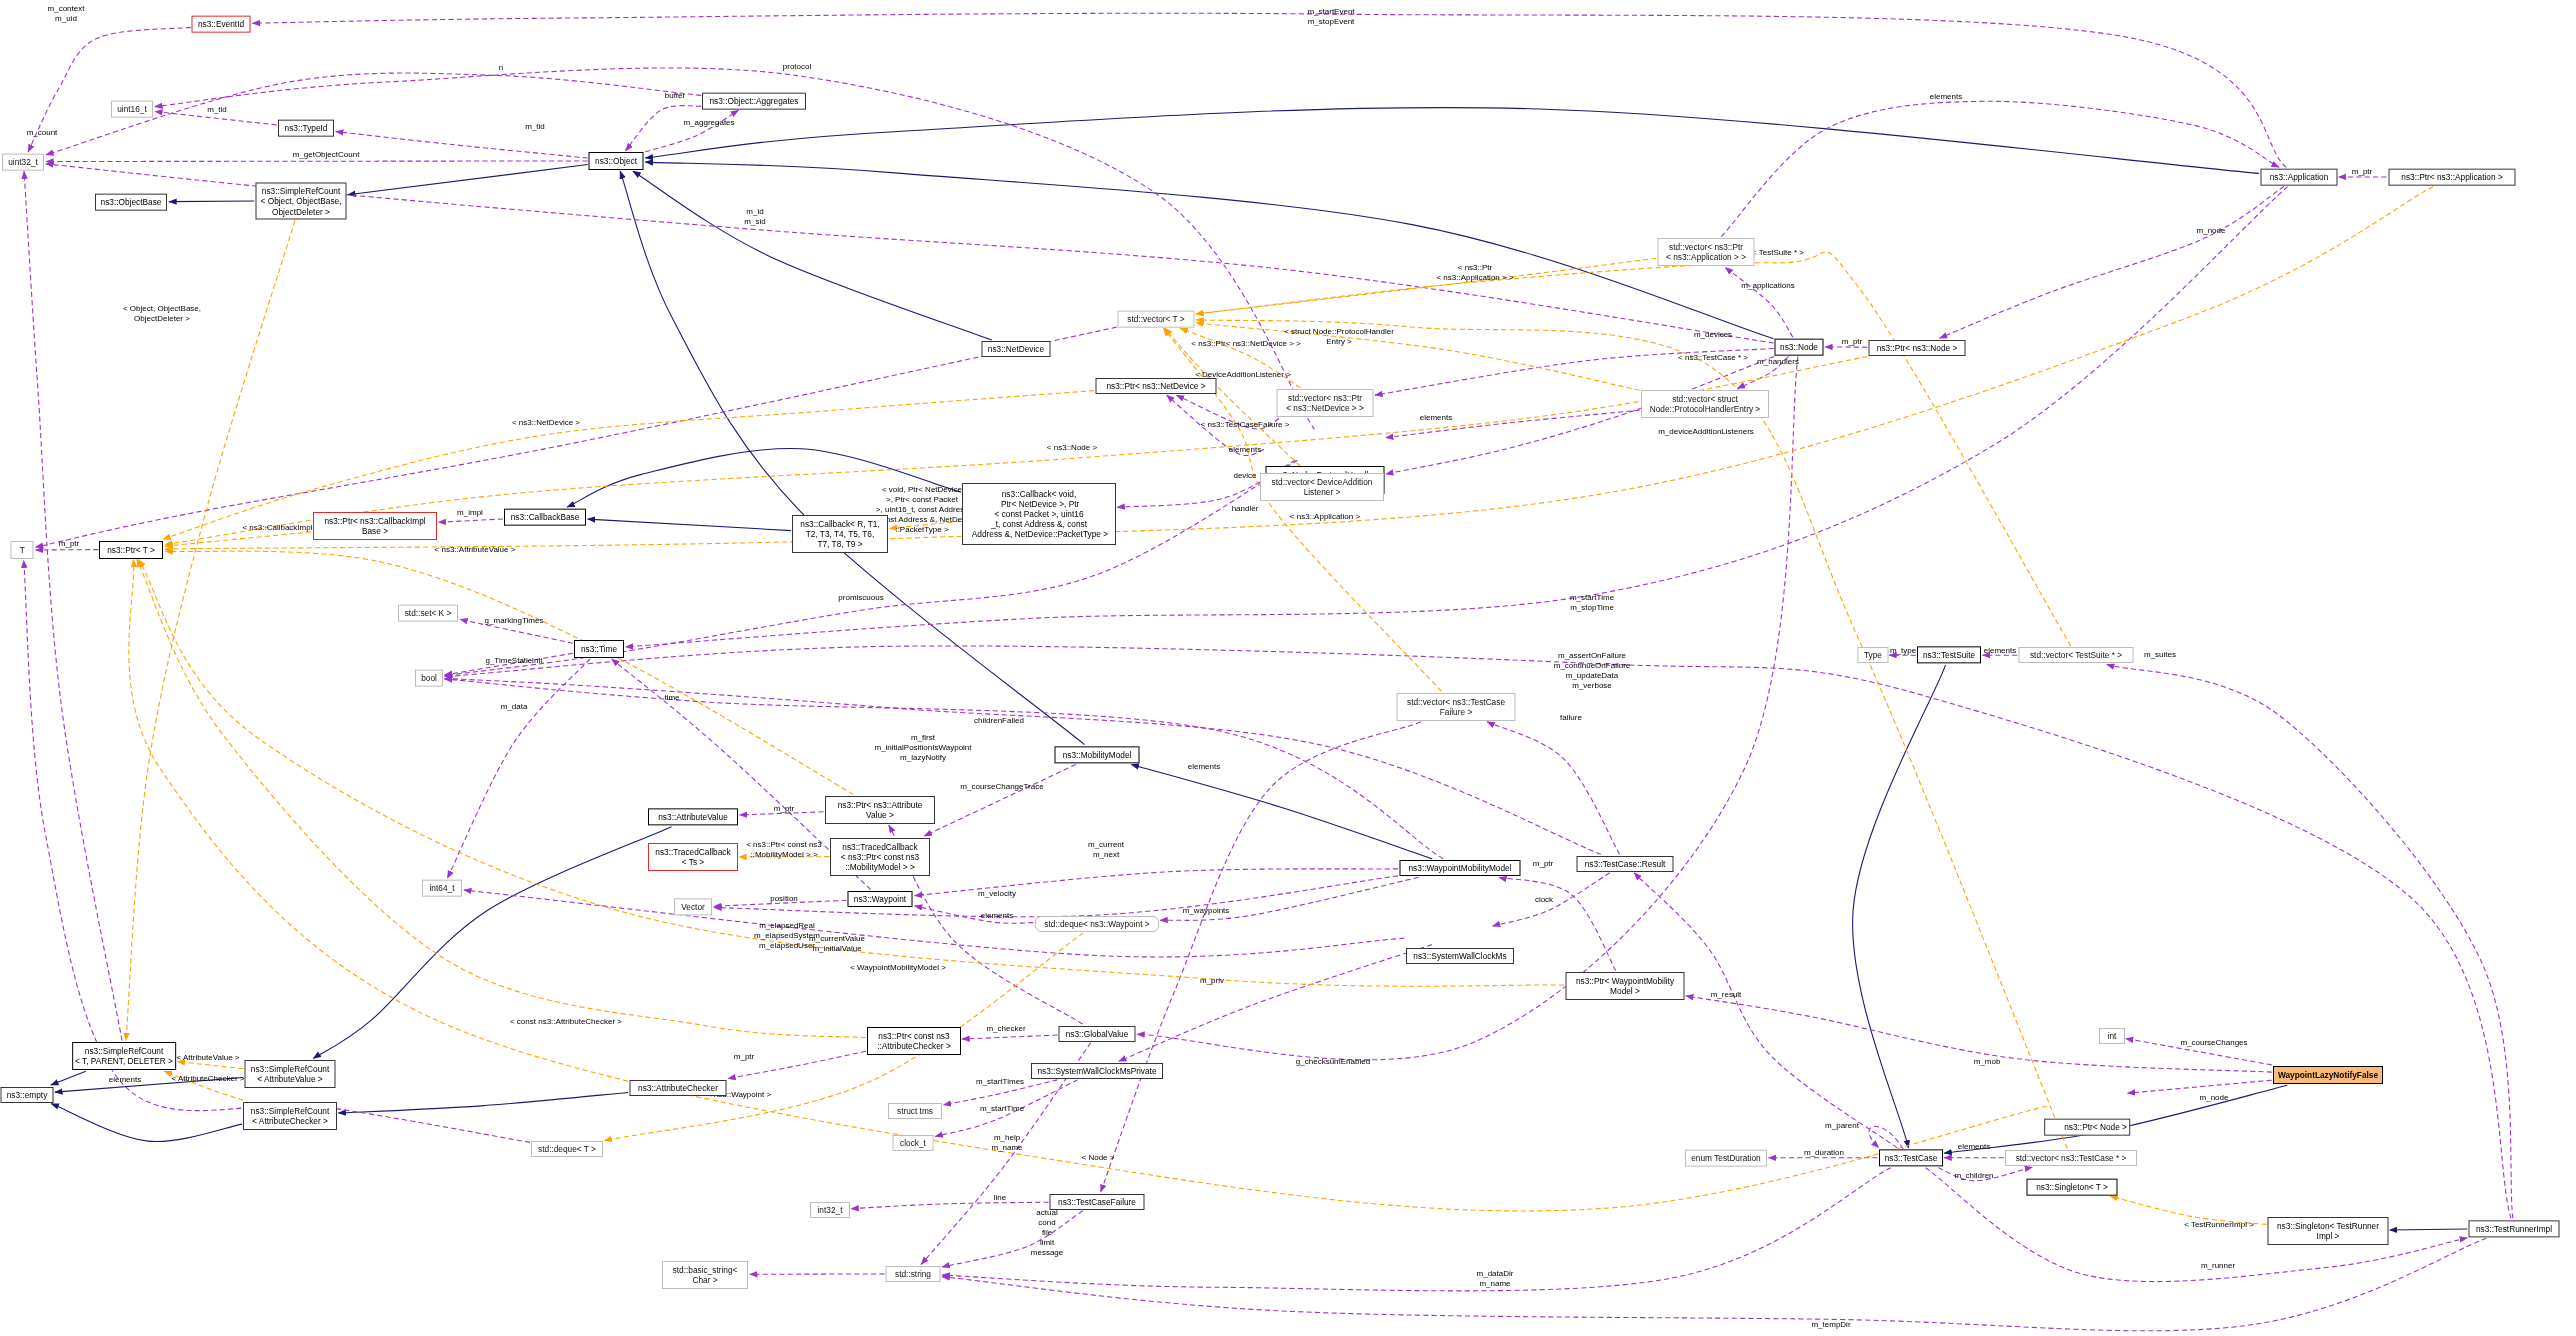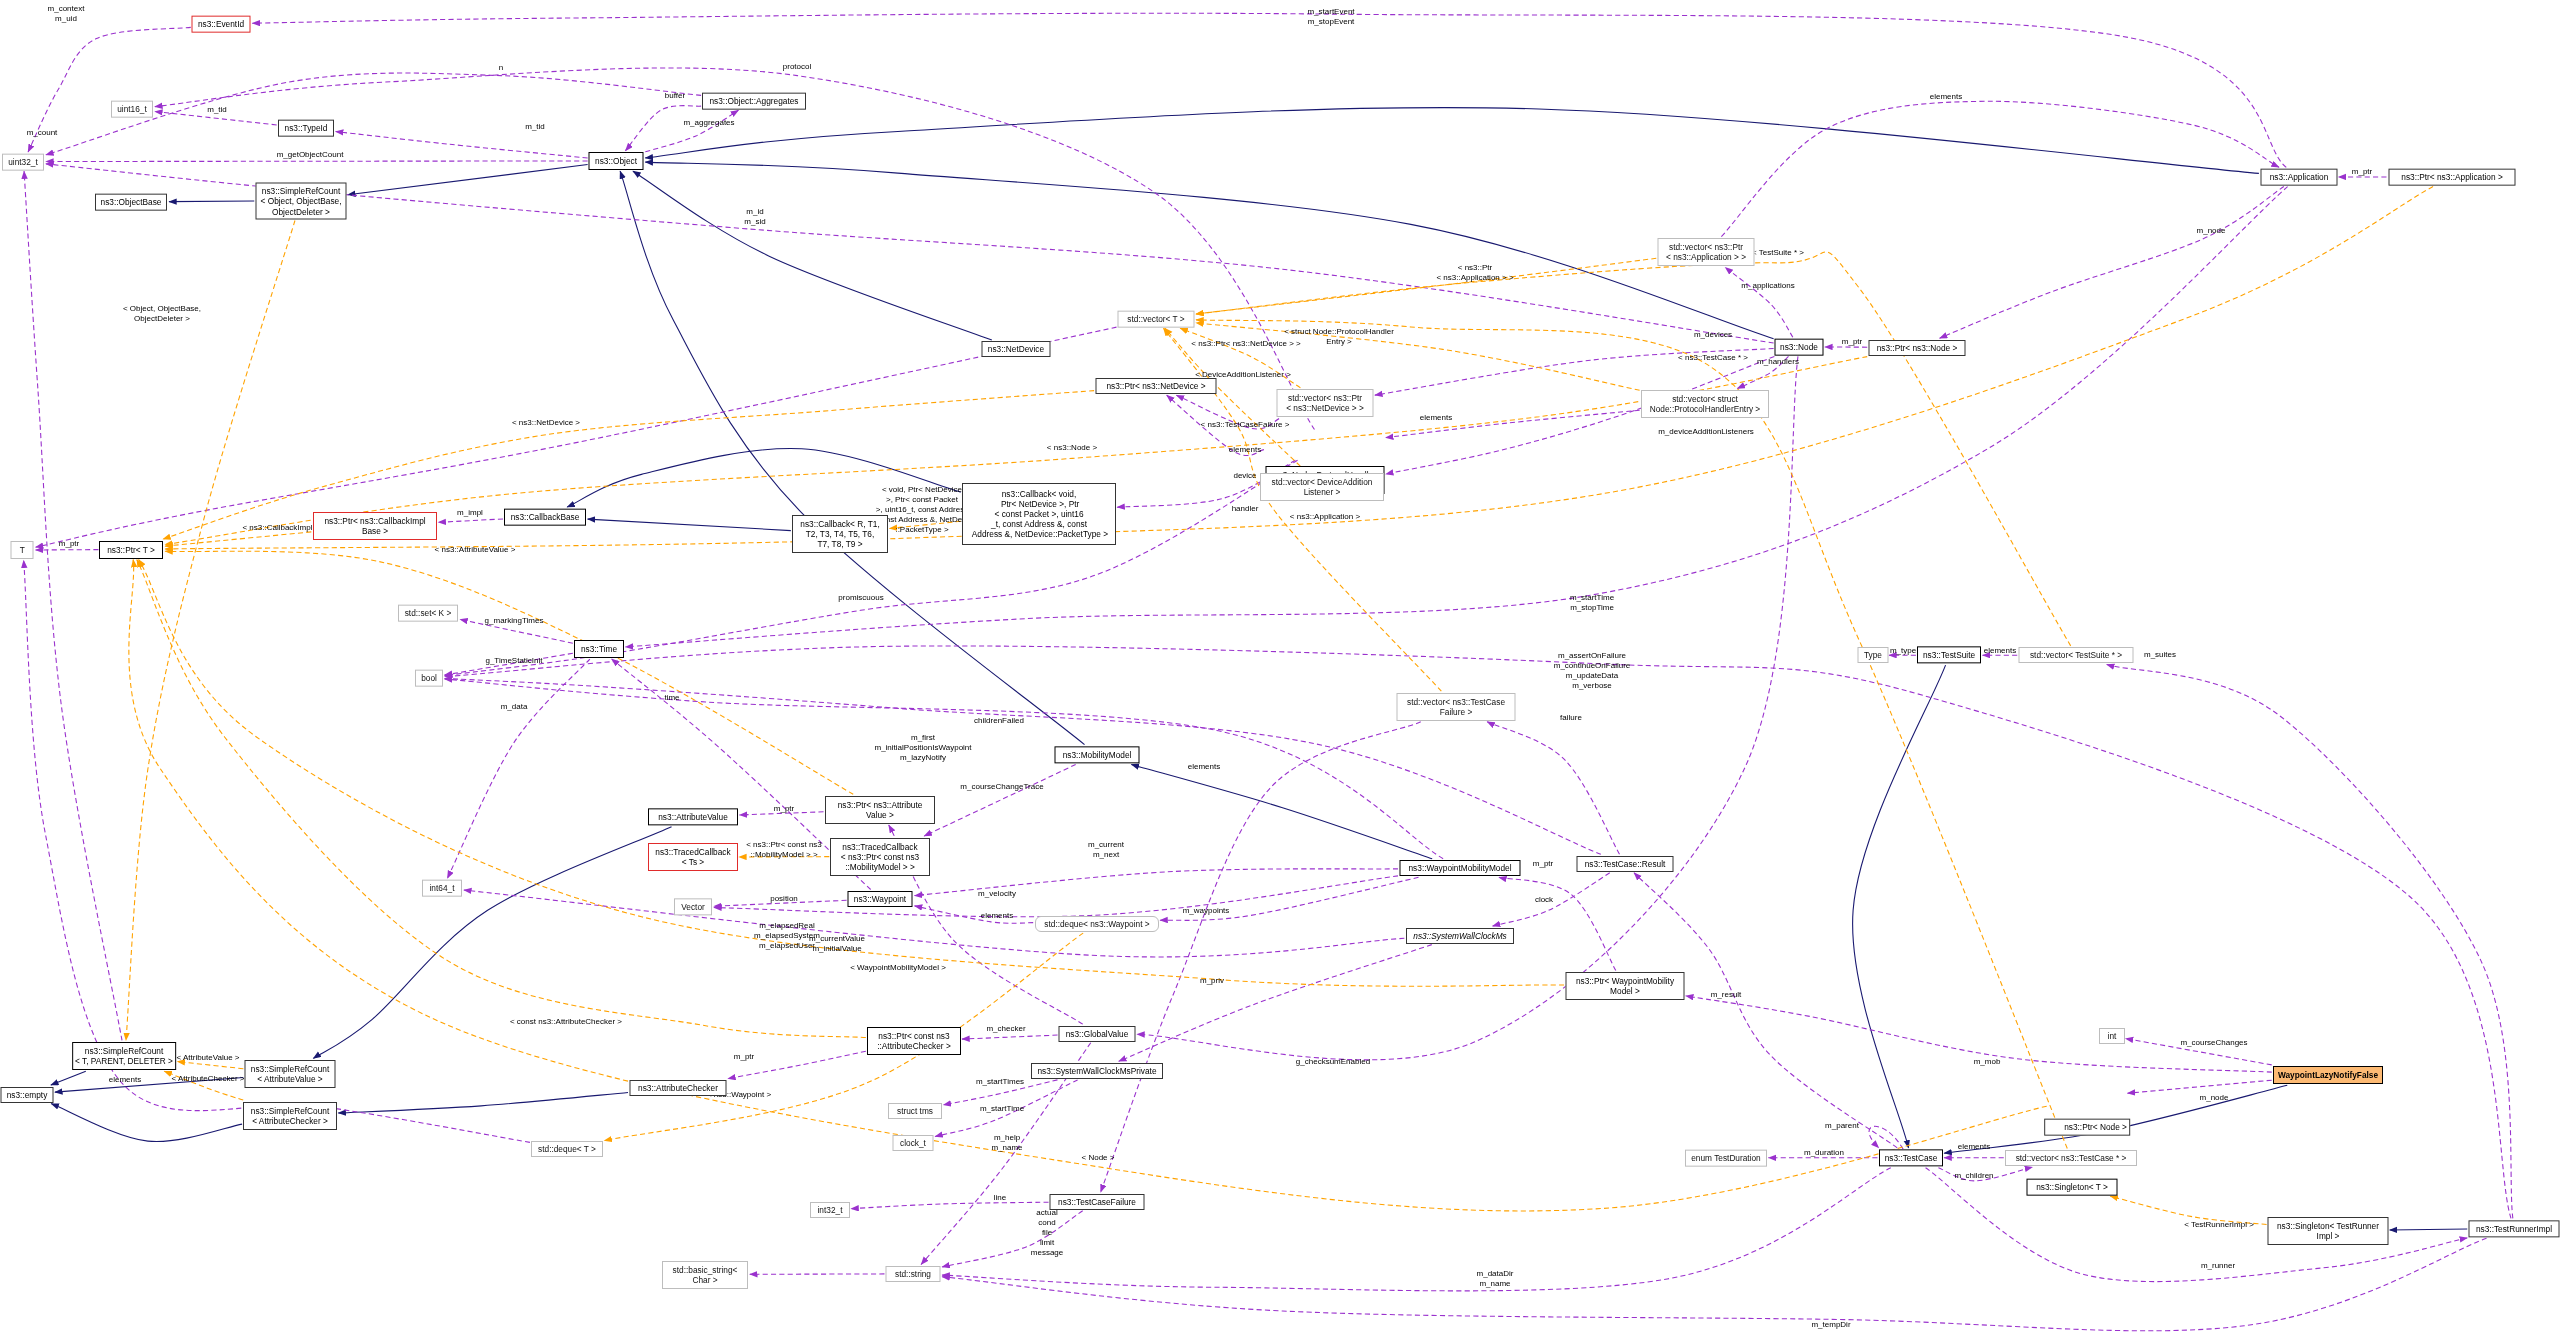--- a/index.html
+++ b/index.html
@@ -198,21 +198,21 @@
       <div class="n c" style="left: 880px; top: 810px; min-width: 110px; min-height: 28px;">ns3::Ptr&lt; ns3::Attribute
 Value &gt;</div>
       <div class="n c" style="left: 880px; top: 857px; min-width: 100px; min-height: 38px;">ns3::TracedCallback
 &lt; ns3::Ptr&lt; const ns3
 ::MobilityModel &gt; &gt;</div>
       <div class="n b" style="left: 880px; top: 899px; min-width: 65px; min-height: 16px;">ns3::Waypoint</div>
       <div class="n b" style="left: 1097px; top: 755px; min-width: 85px; min-height: 17.3px;">ns3::MobilityModel</div>
       <div class="n e" style="left: 1097px; top: 924px; min-width: 124px; min-height: 16px; border-radius: 6px;">std::deque&lt; ns3::Waypoint &gt;</div>
       <div class="n b" style="left: 1460px; top: 868px; min-width: 121px; min-height: 16px;">ns3::WaypointMobilityModel</div>
       <div class="n c" style="left: 1625px; top: 864px; min-width: 97px; min-height: 16px;">ns3::TestCase::Result</div>
-      <div class="n c" style="left: 1460px; top: 936px; min-width: 108px; min-height: 16px; font-style: italic;">ns3::SystemWallClockMs</div>
+      <div class="n c" style="left: 1460px; top: 956px; min-width: 108px; min-height: 16px;">ns3::SystemWallClockMs</div>
       <div class="n c" style="left: 1625px; top: 986px; min-width: 119px; min-height: 28px;">ns3::Ptr&lt; WaypointMobility
 Model &gt;</div>
       <div class="n e" style="left: 1456px; top: 707px; min-width: 119px; min-height: 28px;">std::vector&lt; ns3::TestCase
 Failure &gt;</div>
       <div class="n c" style="left: 1097px; top: 1034px; min-width: 77px; min-height: 16px;">ns3::GlobalValue</div>
       <div class="n c" style="left: 1097px; top: 1071px; min-width: 132px; min-height: 16px;">ns3::SystemWallClockMsPrivate</div>
       <div class="n b" style="left: 914px; top: 1041px; min-width: 94px; min-height: 28px;">ns3::Ptr&lt; const ns3
 ::AttributeChecker &gt;</div>
       <div class="n e" style="left: 915px; top: 1111px; min-width: 54px; min-height: 16px;">struct tms</div>
       <div class="n e" style="left: 913px; top: 1143px; min-width: 41px; min-height: 16px;">clock_t</div>
@@ -242,21 +242,21 @@
       <div class="n s" style="left: 2328px; top: 1075px; min-width: 110px; min-height: 18px;">WaypointLazyNotifyFalse</div>
       <div class="n c" style="left: 2328px; top: 1231px; min-width: 121px; min-height: 28px;">ns3::Singleton&lt; TestRunner
 Impl &gt;</div>
       <div class="n c" style="left: 2514px; top: 1229px; min-width: 91px; min-height: 17.3px;">ns3::TestRunnerImpl</div>
     </div>
   <div id="labels">
       <div class="elabel" style="left: 66px; top: 14px;">m_context
 m_uid</div>
       <div class="elabel" style="left: 217px; top: 110px;">m_tid</div>
       <div class="elabel" style="left: 535px; top: 127px;">m_tid</div>
-      <div class="elabel" style="left: 310px; top: 155px;">m_getObjectCount</div>
+      <div class="elabel" style="left: 326px; top: 155px;">m_getObjectCount</div>
       <div class="elabel" style="left: 709px; top: 123px;">m_aggregates</div>
       <div class="elabel" style="left: 675px; top: 96px;">buffer</div>
       <div class="elabel" style="left: 501px; top: 68px;">n</div>
       <div class="elabel" style="left: 1331px; top: 16.7px;">m_startEvent
 m_stopEvent</div>
       <div class="elabel" style="left: 2362px; top: 172px;">m_ptr</div>
       <div class="elabel" style="left: 1946px; top: 97px;">elements</div>
       <div class="elabel" style="left: 2211px; top: 231px;">m_node</div>
       <div class="elabel" style="left: 1852px; top: 342px;">m_ptr</div>
       <div class="elabel" style="left: 1768px; top: 286px;">m_applications</div>

